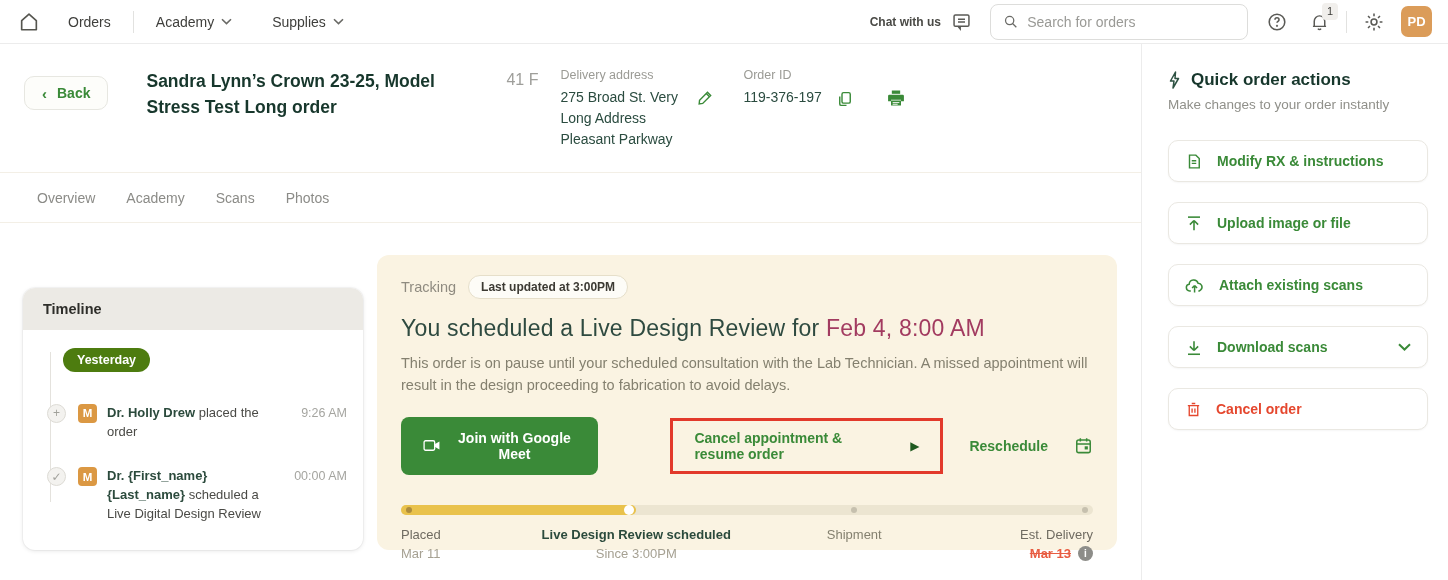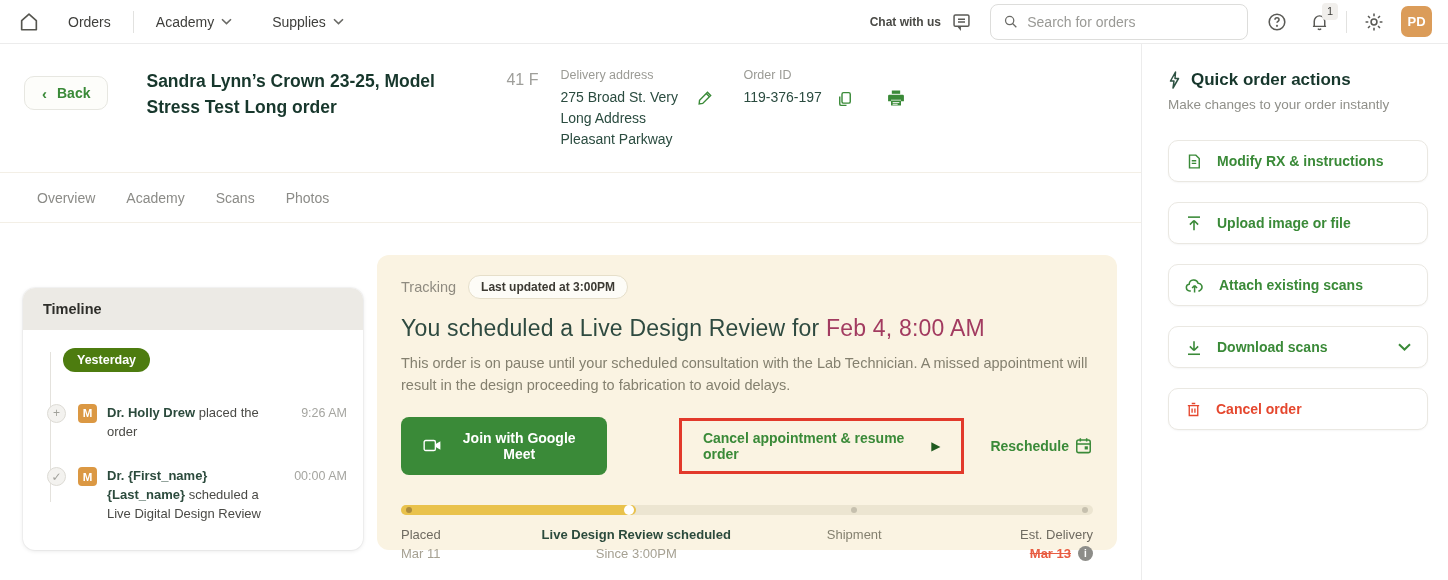--- a/index.html
+++ b/index.html
@@ -94,21 +94,21 @@
   .track-title { margin-top:16px; font-size:23px; font-weight:500; color:#2E4A40; letter-spacing:.2px; }
   .track-title .when { color:#A23B60; }
   .track-desc { margin-top:10px; font-size:14.5px; color:#84806F; line-height:1.55; max-width:950px; }
   .track-actions { margin-top:20px; display:flex; align-items:center; }
   .meet-btn { display:flex; align-items:center; gap:12px; background:#3A8A38; color:#fff; font-size:14px;
     font-weight:700; border:none; border-radius:8px; padding:13px 22px; cursor:pointer; font-family:inherit; }
   .cancel-box { margin-left:72px; border:3px solid #E2392B; padding:9px 21px; display:flex;
     align-items:center; gap:16px; cursor:pointer; }
   .cancel-text { color:#3A8A38; font-size:14px; font-weight:700; }
   .play-glyph { color:#1f5a1f; font-size:12px; }
-  .resched { margin-left:26px; display:flex; align-items:center; gap:5px; color:#3A8A38; font-size:14px;
+  .resched { margin-left:26px; display:flex; align-items:center; gap:26px; color:#3A8A38; font-size:14px;
     font-weight:700; cursor:pointer; }
   .cal-ic { color:#3A8A38; }
 
   
   .progress-wrap { margin-top:30px; }
   .ptrack { position:relative; height:10px; border-radius:6px; background:#ECE5D1; }
   .pfill { position:absolute; left:0; top:0; bottom:0; width:34%; background:#E9C24C; border-radius:6px; }
   .pdot { position:absolute; top:50%; transform:translateY(-50%); width:6px; height:6px;
     border-radius:50%; background:#C6C0AE; }
   .pdot.start { left:5px; background:#AD8C3E; }

